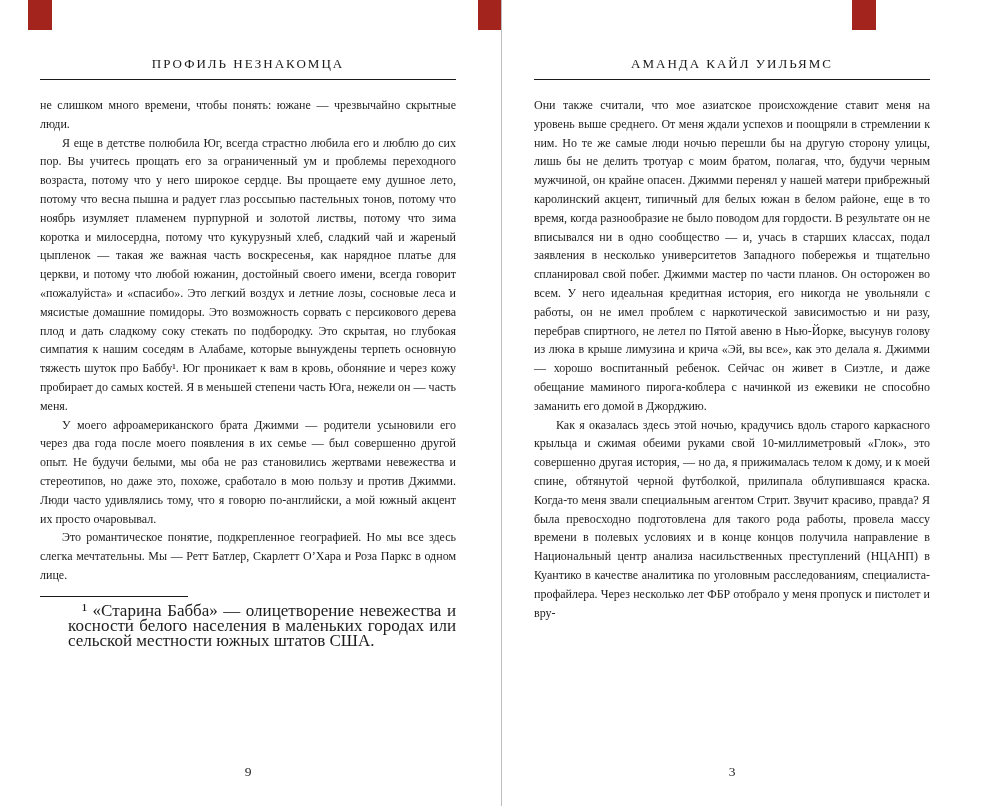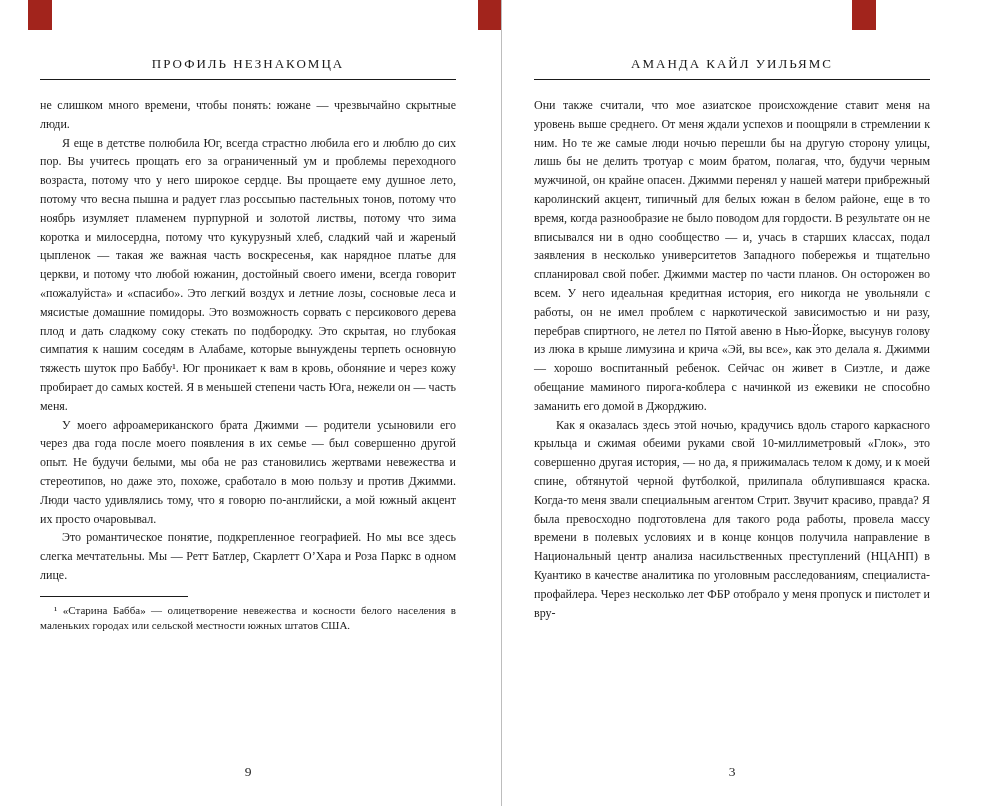--- a/index.html
+++ b/index.html
@@ -42,22 +42,22 @@
     text-align:justify;
   }
   .body-text p { text-indent:22px; }
   .body-text p.continuation { text-indent:0; }
 
   .footnote-rule {
     width:148px; height:1px; background:var(--rule_dark,#1a1a1a);
     margin:11px 0 6px 0;
   }
   .footnote {
-    font-size:11px; line-height:15px;
-    text-align:justify; text-indent:14px; color:#1c1c1c;
+    font-size:17px; line-height:15px;
+    text-align:justify; text-indent:14px; color:#1c1c1c;margin-left:28px;
   }
 
   .page-number {
     position:absolute; bottom:26px; left:0; width:100%;
     text-align:center; font-size:13.5px; color:#1c1c1c;
   }
 </style>
 </head>
 <body>
 

